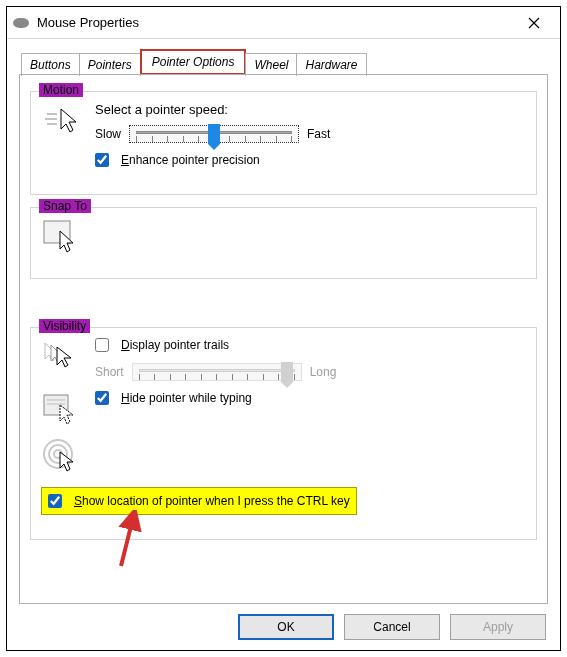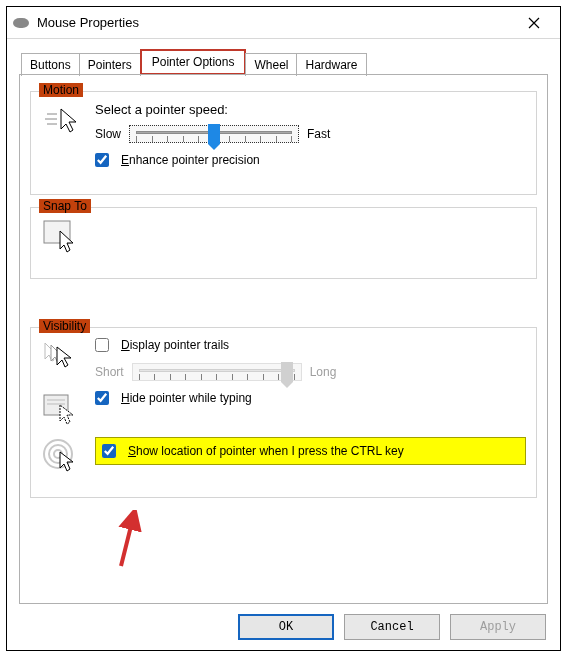--- a/index.html
+++ b/index.html
@@ -17,21 +17,21 @@
     height: 32px;
     display: flex;
     align-items: center;
     padding: 0 6px;
     border-bottom: 1px solid #d8d8d8;
   }
   .title-icon { width:16px; height:10px; background:#888; border-radius:50%/60%; margin-right:8px;}
   .title-text { flex:1; font-size:13px; color:#000;}
   .close-btn { width:40px; height:32px; display:flex; align-items:center; justify-content:center; font-size:14px; color:#000;}
   .body { padding: 10px 12px 0 12px; }
-  .tabs { display:flex; align-items:flex-end; margin-bottom:-1px; margin-left:2px;}
+  .tabs { display:flex; align-items:flex-end; margin-bottom:-1px; margin-left:2px;font-style:italic;}
   .tab {
     padding: 4px 8px;
     border: 1px solid #b0b0b0;
     border-bottom: none;
     background: #fff;
     font-size:12px;
     position:relative;
     top:1px;
   }
   .tab + .tab { margin-left: -1px; }
@@ -50,21 +50,21 @@
   .fieldset {
     border: 1px solid #d4d4d4;
     margin: 6px 0 12px 0;
     padding: 10px 10px 14px 10px;
     position:relative;
   }
   .fieldset-legend {
     position:absolute;
     top:-9px;
     left:8px;
-    background:#c2410c;
+    background:#a21caf;
     padding:0 4px;
     font-size:12px;
   }
   .row { display:flex; align-items:flex-start; gap:14px; margin-bottom:10px;}
   .icon-col { width:40px; height:36px; display:flex; align-items:center; justify-content:center;}
   .content-col { flex:1;}
   .label { font-size:13px; }
   .slider-row { display:flex; align-items:center; gap:8px; margin-top:8px;}
   .slider-track {
     width:170px;
@@ -96,21 +96,20 @@
   }
   .btn {
     width:96px;
     height:26px;
     border:1px solid #a0a0a0;
     background:#e8e8e8;
     font-size:12px;
     display:flex;
     align-items:center;
     justify-content:center;
-    font-family:Liberation Mono, monospace;
   }
   .btn.default { border:2px solid #1565c0; background:#e6e6e6;}
   .btn.disabled { color:#9e9e9e;}
   .arrow-annot {
     position:absolute;
     left:106px;
     bottom:80px;
     width:30px;
     height:60px;
     pointer-events:none;
@@ -259,21 +258,21 @@
             </svg>
           </div>
           <div class="content-col" style="display:flex;align-items:center;">
             <label class="chk">
               <input type="checkbox" checked="" style="">
               <span><span class="underl">H</span>ide pointer while typing</span>
             </label>
           </div>
         </div>
 
-        <div class="row" style="margin-bottom:0;">
+        <div class="row" style="margin-bottom:0;flex-direction:column;">
           <div class="icon-col">
             <svg width="38" height="34" viewBox="0 0 38 34">
               <circle cx="16" cy="16" r="14" fill="none" stroke="#c8c8c8" stroke-width="2"></circle>
               <circle cx="16" cy="16" r="9" fill="none" stroke="#c8c8c8" stroke-width="2"></circle>
               <circle cx="16" cy="16" r="4" fill="none" stroke="#c8c8c8" stroke-width="2"></circle>
               <path d="M18 14 L18 30 L22 26 L25 33 L28 31 L25 24 L31 24 Z" fill="#fff" stroke="#000"></path>
             </svg>
           </div>
           <div class="content-col">
             <div class="highlight">

